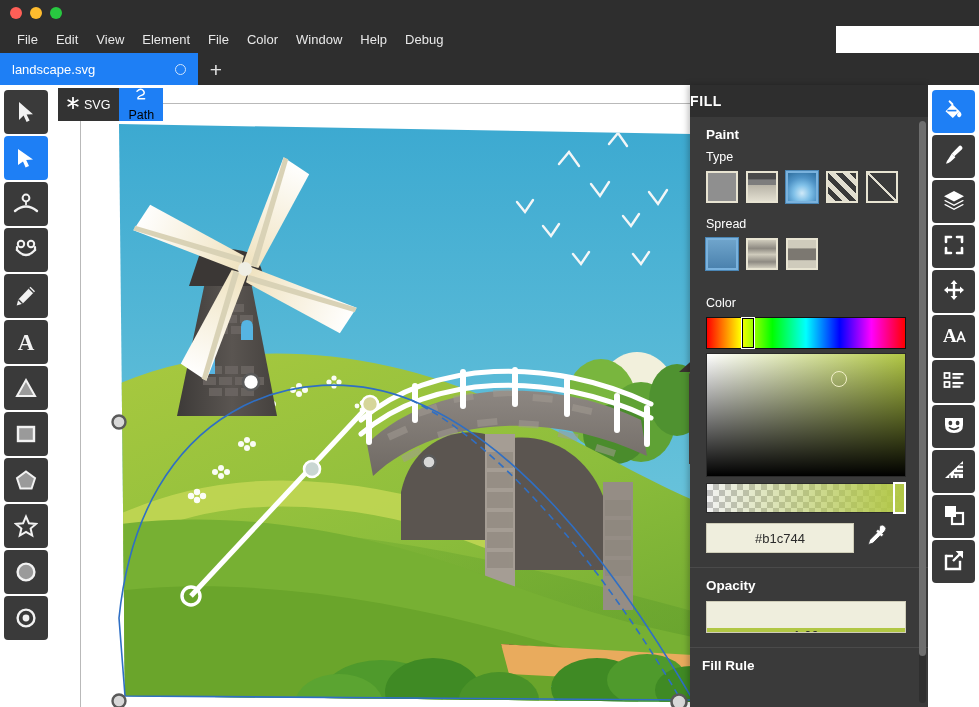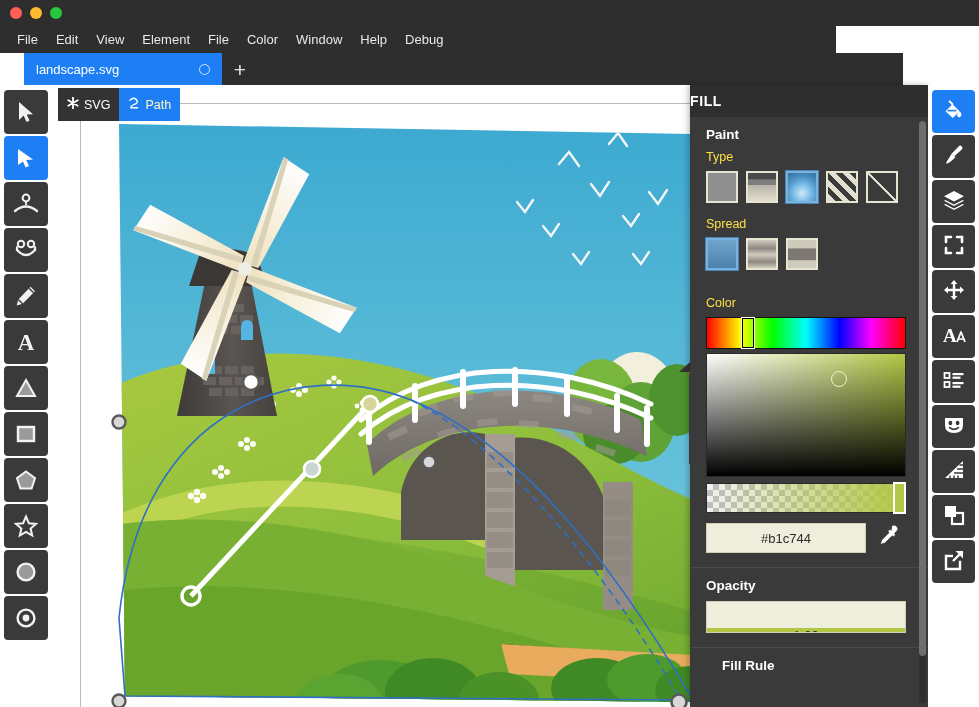--- a/index.html
+++ b/index.html
@@ -27,22 +27,22 @@
     position:absolute; left:0; top:26px; width:836px; height:27px;
     background:#2e2e2e; display:flex; align-items:center; padding-left:8px;
   }
   .menuitem{
     color:#e8e8e8; font-size:13px; padding:3px 9px; border-radius:3px;
     white-space:nowrap; cursor:default;
   }
 
   
   .tabstrip{
-    position:absolute; left:0; top:53px; width:879px; height:32px;
-    background:#2e2e2e; display:flex; align-items:stretch;margin-left:24px;
+    position:absolute; left:0; top:53px; width:979px; height:32px;
+    background:#2e2e2e; display:flex; align-items:stretch;
   }
   .tab{
     width:198px; background:#1e7ff5; display:flex; align-items:center;
     padding:0 12px; color:#fff; font-size:13px; position:relative;
   }
   .tab .tablabel{ flex:1; white-space:nowrap; overflow:hidden; }
   .tab .tabdirty{
     width:11px; height:11px; border:1.6px solid #cfe3fb; border-radius:50%;
     flex:0 0 auto;
   }
@@ -90,37 +90,37 @@
 
   
   .breadcrumb{
     position:absolute; left:58px; top:88px; display:flex; height:33px;
     font-size:12.5px; z-index:40;
   }
   .crumb{
     display:flex; align-items:center; gap:5px; padding:0 9px;
     background:#333333; color:#ffffff;
   }
-  .crumb.sel{ background:#1e7ff5; color:#fef9c3; }
+  .crumb.sel{ background:#1e7ff5; color:#000000;flex-direction:column; }
 
   
   .fillpanel{
     position:absolute; left:690px; top:85px; width:239px; height:622px;
     background:#3a3a3a; box-shadow:-2px 0 6px rgba(0,0,0,.25);
     overflow:hidden;
   }
   .panelhead{
     height:32px; background:#2e2e2e; display:flex; align-items:center;
     color:#ffffff; font-size:14px; font-weight:bold;
     letter-spacing:.6px;
   }
   .panelbody{ position:absolute; left:0; top:32px; width:239px; height:590px; }
   .section{ padding:10px 16px 14px 16px; border-bottom:1px solid #4a4a4a; }
   .sectitle{ color:#ffffff; font-size:13.5px; font-weight:bold; margin-bottom:8px; }
-  .sublabel{ color:#fde047; font-size:12.5px; margin:2px 0 7px 0; }
+  .sublabel{ color:#ffffff; font-size:12.5px; margin:2px 0 7px 0; }
   .swatchrow{ display:flex; gap:8px; }
   .swatch{
     width:32px; height:32px; border:2px solid #e8e4d2; cursor:default;
     background:#8f8f8f;
   }
   .swatch.sel{ border-color:#7ab2dd; box-shadow:0 0 0 1px #4a86b5; }
   .colorbar{
     width:200px; height:32px; border:1px solid #111; position:relative;
     background:linear-gradient(to right,
       #ff0000 0%, #ffff00 17%, #00ff00 33%, #00ffff 50%,
@@ -152,36 +152,36 @@
   .alphabar .grad{
     position:absolute; inset:0;
     background:linear-gradient(to right, rgba(177,199,68,0) 0%, rgba(177,199,68,1) 100%);
   }
   .alpha-marker{
     position:absolute; right:-1px; top:-2px; width:13px; height:32px;
     border:2px solid #ffffff; box-sizing:border-box;
   }
   .hexrow{ display:flex; align-items:center; gap:10px; margin-top:10px; }
   .hexfield{
-    width:160px; height:30px; background:#efeedd; color:#2b2b2b;
+    width:148px; height:30px; background:#efeedd; color:#2b2b2b;
     font-size:13px; display:flex; align-items:center; justify-content:center;
     border:1px solid #cfcdb8;
   }
   .opacityfield{
     width:200px; height:32px; background:#efeedd; color:#2b2b2b;
     font-size:13px; display:flex; align-items:center; justify-content:center;
     border:1px solid #cfcdb8; position:relative; overflow:hidden;
   }
   .opacityfield .fillbar{
     position:absolute; left:0; bottom:0; height:4px; width:100%;
     background:#b1c744;
   }
   .opacityfield span{ position:relative; z-index:2;margin-top:36px; }
   .fillrule-cut{
-    padding:10px 16px 0 32px; color:#ffffff; font-size:13.5px; font-weight:bold;
+    padding:10px 16px 0 12px; color:#ffffff; font-size:13.5px; font-weight:bold;
   }
   
   .panel-scroll{
     position:absolute; right:3px; top:36px; width:7px; height:582px;
     background:#2f2f2f; border-radius:4px;
   }
   .panel-scroll .thumb{
     position:absolute; left:0; top:0; width:7px; height:535px;
     background:#6e6e6e; border-radius:4px;
   }

